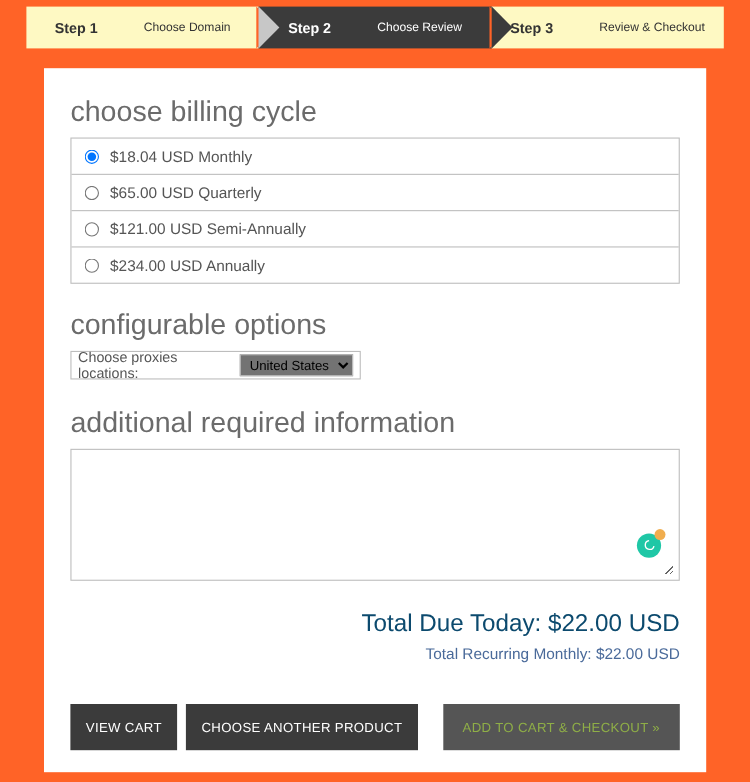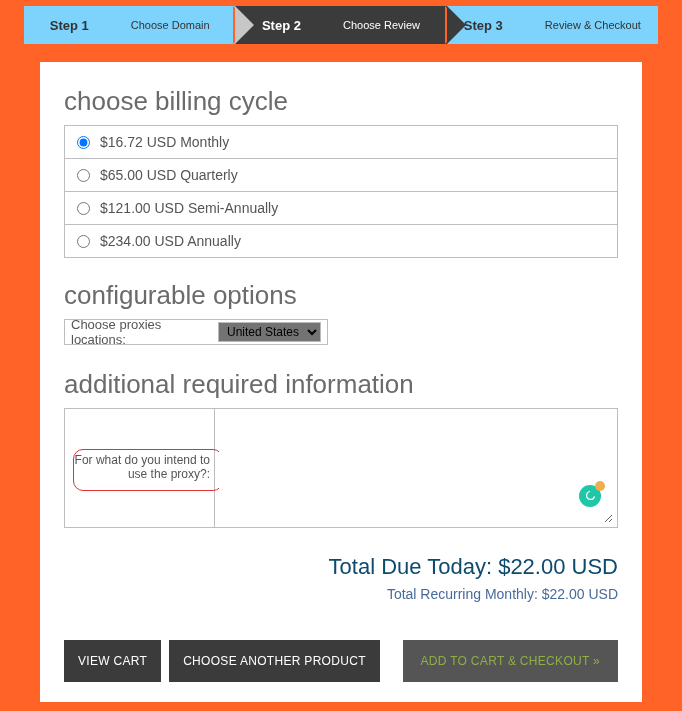--- a/index.html
+++ b/index.html
@@ -11,21 +11,21 @@
     overflow: hidden;
   }
   .stepper {
     display: flex;
     height: 38px;
     margin: 6px 24px 0 24px;
     position: relative;
   }
   .step {
     flex: 1;
-    background: #7dd3fc;
+    background: #fef9c3;
     color: #333;
     display: flex;
     align-items: center;
     justify-content: center;
     font-size: 12px;
     position: relative;
     gap: 6px;
   }
   .step-num { font-weight: bold; font-size: 13px; }
   .step.active { background: #3b3b3b; color: #fff; }
@@ -220,21 +220,21 @@
     <span class="step-label">Review &amp; Checkout</span>
   </div>
 </div>
 
 <div class="panel">
 
   <h2 class="section">choose billing cycle</h2>
   <div class="billing-table">
     <label class="billing-row">
       <input type="radio" name="billing" checked="" style="">
-      <span>$16.72 USD Monthly</span>
+      <span>$18.04 USD Monthly</span>
     </label>
     <label class="billing-row">
       <input type="radio" name="billing" style="">
       <span>$65.00 USD Quarterly</span>
     </label>
     <label class="billing-row">
       <input type="radio" name="billing" style="">
       <span>$121.00 USD Semi-Annually</span>
     </label>
     <label class="billing-row">
@@ -246,24 +246,20 @@
   <h2 class="section" style="margin-top:22px">configurable options</h2>
   <div class="cfg-row">
     <span>Choose proxies locations:</span>
     <select>
       <option>United States</option>
     </select>
   </div>
 
   <h2 class="section" style="margin-top:24px">additional required information</h2>
   <div class="info-table">
-    <div class="info-label-cell">
-      <div class="info-label">For what do you intend to use the proxy?:</div>
-      <div class="info-label-box"></div>
-    </div>
     <div class="info-textarea-cell">
       <textarea value="" style=""></textarea>
       <div class="chat-badge">
         <svg viewBox="0 0 24 24" fill="none" stroke="#fff" stroke-width="2.5">
           <path d="M21 12.8A8 8 0 1 1 12.2 3"></path>
         </svg>
       </div>
     </div>
   </div>
 

